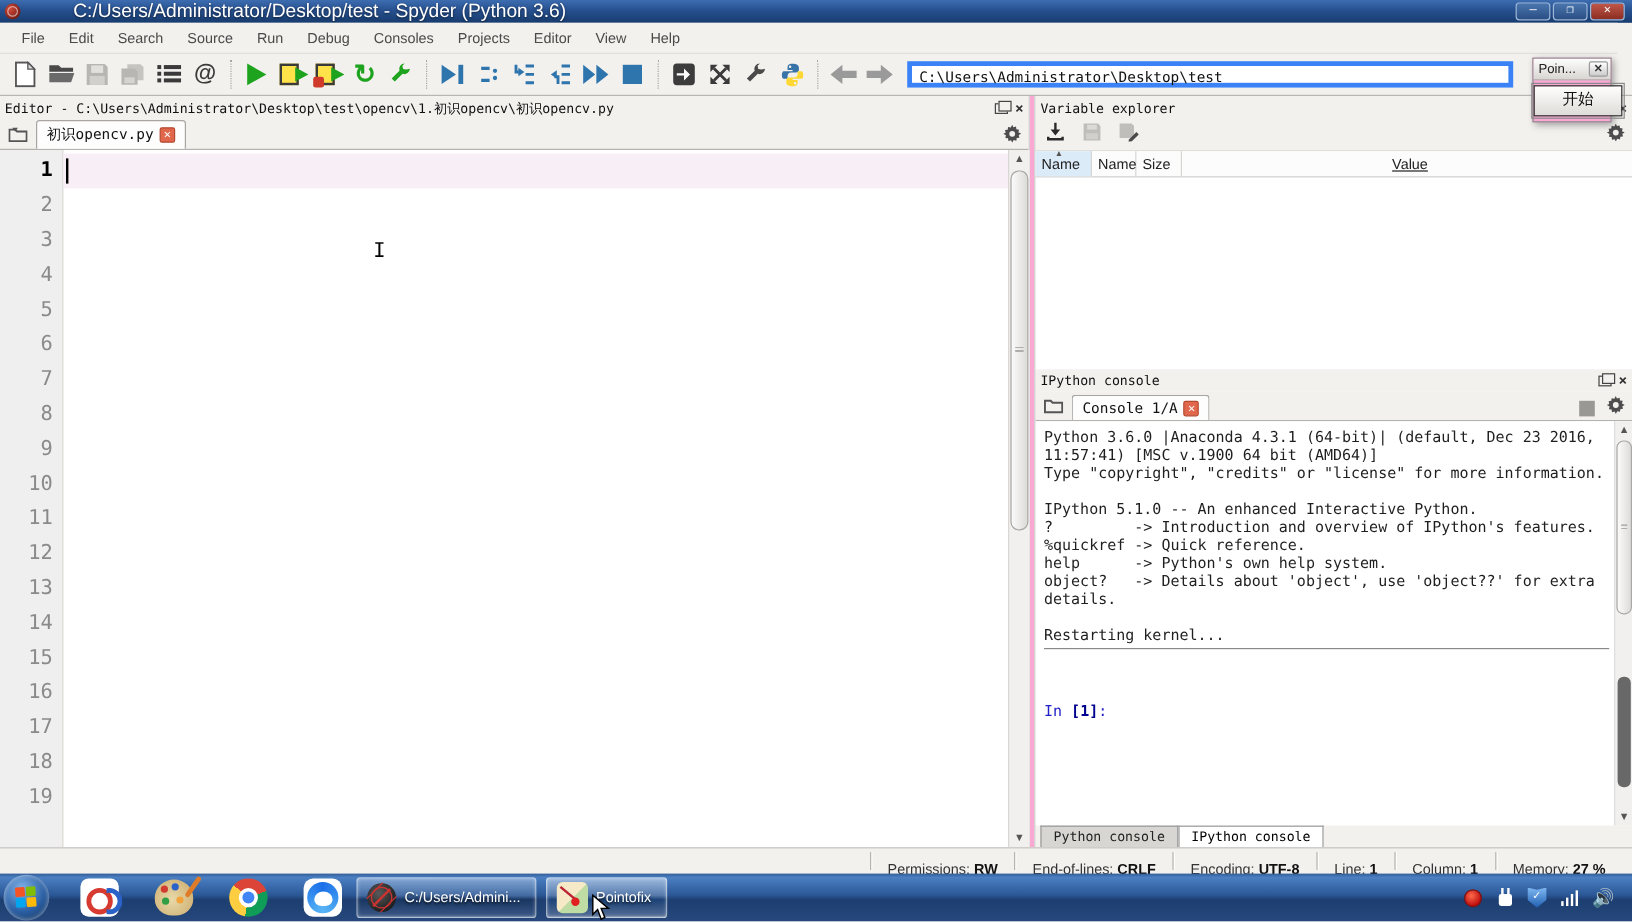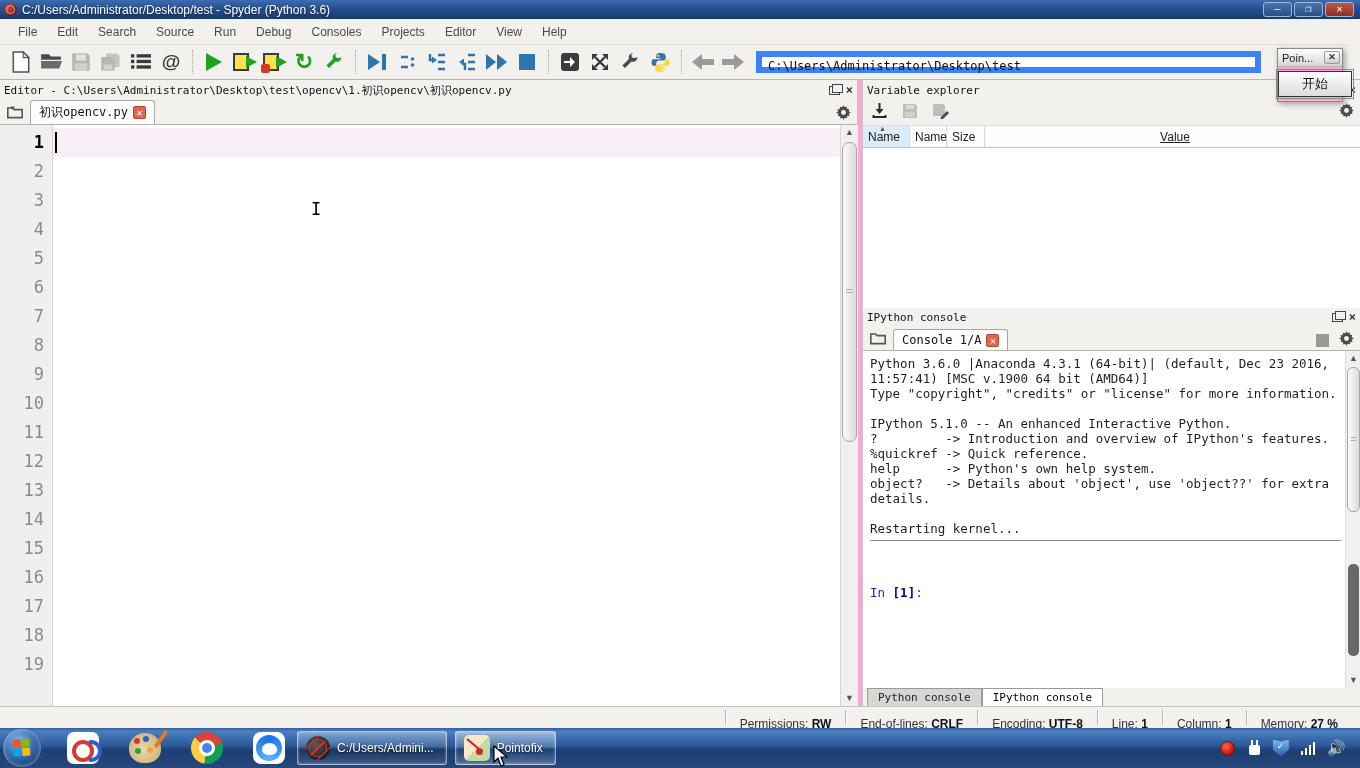--- a/index.html
+++ b/index.html
@@ -6,21 +6,21 @@
   html,body { width:1360px; height:768px; overflow:hidden; }
   body { font-family:"Liberation Sans", sans-serif; }
   .screen { position:relative; width:1360px; height:768px; background:#f2f1ee; }
 
   
   .titlebar { position:absolute; left:0; top:0; width:1360px; height:19px;
     background:linear-gradient(#3d6db0,#27508f 45%,#173c6e); display:flex; align-items:center; }
   .titlebar .appicon { width:13px; height:13px; margin:0 5px 0 4px; border-radius:50%;
     background:radial-gradient(circle at 35% 35%, #d24a3a, #7c1f17 70%); position:relative; }
   .titlebar .appicon::after { content:""; position:absolute; inset:2px; border:1px solid rgba(255,255,255,.55); border-radius:50%; }
-  .titlebar .title { color:#fff; font-size:12px; text-shadow:0 1px 2px rgba(0,0,0,.6); }
+  .titlebar .title { color:#fff; font-size:16px; text-shadow:0 1px 2px rgba(0,0,0,.6);margin-left:39px; }
   .win-controls { margin-left:auto; display:flex; gap:2px; padding-right:6px; }
   .win-btn { width:29px; height:15px; border:1px solid #9db8d8; border-radius:3px;
     background:linear-gradient(#4a76ad,#2a4f85); color:#fff; font-size:10px; line-height:12px;
     text-align:center; font-family:"DejaVu Sans Mono", monospace; }
   .win-btn.close { background:linear-gradient(#c0574a,#8c2e22); }
 
   
   .menubar { position:absolute; left:0; top:19px; width:1348px; height:26px;
     background:#f2f1ee; display:flex; align-items:center; padding-left:8px; border-bottom:1px solid #e2e0dd; }
   .menu-item { font-size:12px; color:#4a4a4a; padding:4px 10px; }
@@ -37,21 +37,21 @@
   .cellbox .box.red { background:#ffe24a; }
   .cellbox .reddot { position:absolute; left:-2px; bottom:-1px; width:9px; height:9px; background:#d03a2a; border-radius:2px; }
   .cellbox .tri { position:absolute; right:-2px; top:4px; width:0; height:0; border-left:11px solid #1ea31e; border-top:6px solid transparent; border-bottom:6px solid transparent; }
   .sq-blue { width:16px; height:16px; background:#2e74ad; }
   .sq-gray { width:13px; height:13px; background:#9a9894; }
   .dbl-tri { display:flex; }
   .dbl-tri i { width:0; height:0; border-left:10px solid #2e74ad; border-top:8px solid transparent; border-bottom:8px solid transparent; margin-right:1px; }
   .debug-run { display:flex; align-items:center; }
   .debug-run .t { width:0; height:0; border-left:12px solid #2e74ad; border-top:8px solid transparent; border-bottom:8px solid transparent; }
   .debug-run .b { width:4px; height:16px; background:#2e74ad; margin-left:2px; }
-  .path-field { width:505px; height:22px; background:#fff; border:6px solid #3b82f6; margin:0 10px 0 8px;
+  .path-field { width:505px; height:22px; background:#fff; border:4px solid #3b82f6; margin:0 10px 0 8px;
     font-family:"DejaVu Sans Mono", monospace; font-size:12px; color:#111; padding:2px 6px; }
 
   
   .workspace { position:absolute; left:0; top:80px; width:1360px; height:626px; background:#f9a8d4; }
   .pane-header { height:20px; background:#f2f1ee; display:flex; align-items:center;
     font-family:"DejaVu Sans Mono", monospace; font-size:11px; color:#111; padding:0 4px; }
   .pane-header .ph-icons { margin-left:auto; display:flex; gap:6px; align-items:center; }
   .float-ico { width:11px; height:9px; border:1px solid #444; position:relative; background:#f2f1ee; }
   .float-ico::before { content:""; position:absolute; left:2px; top:-3px; width:9px; height:7px; border:1px solid #444; background:#f2f1ee; }
   .x-ico { font-size:12px; color:#333; font-weight:bold; line-height:10px; }

